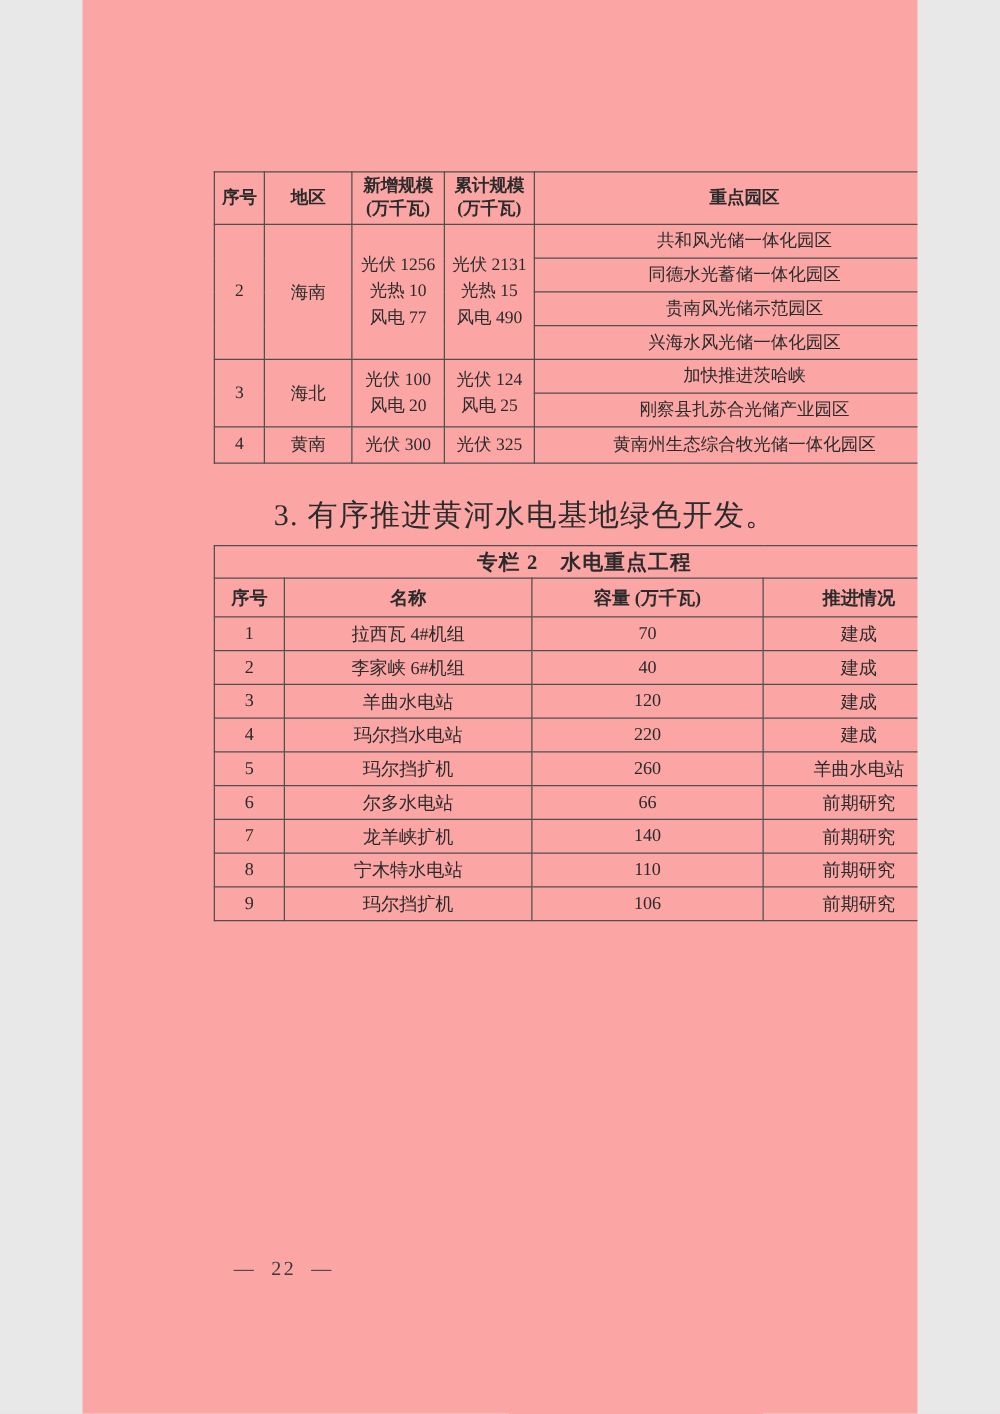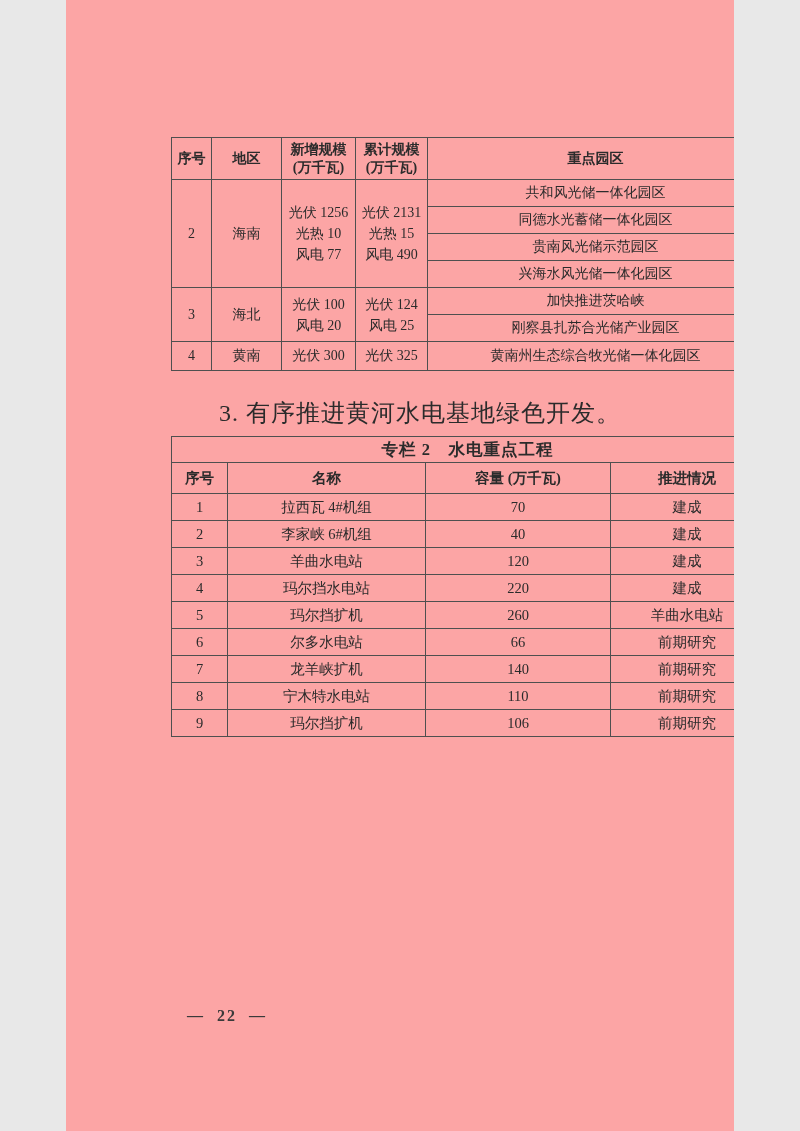--- a/index.html
+++ b/index.html
@@ -49,21 +49,21 @@
   .t2 { margin-top:3px; font-size:14.5px; border:1.5px solid #3f3f3f; }
   .t2 .title-row { height:26px; }
   .t2 .title-row th { font-weight:bold; font-size:16.5px; letter-spacing:1px; }
   .t2 .head-row { height:31px; }
   .t2 .head-row th { font-weight:bold; }
   .t2 tbody tr { height:27px; }
 
   .page-number {
     position:absolute; left:121px; top:1007px;
     font-size:16px; color:#3a3a3a;
-    letter-spacing:2px; word-spacing:6px;font-weight:bold;
+    letter-spacing:2px; word-spacing:6px;
   }
 </style>
 </head>
 <body>
 
 <div class="sheet">
   <div class="content">
 
     <table class="t1">
       <colgroup>

